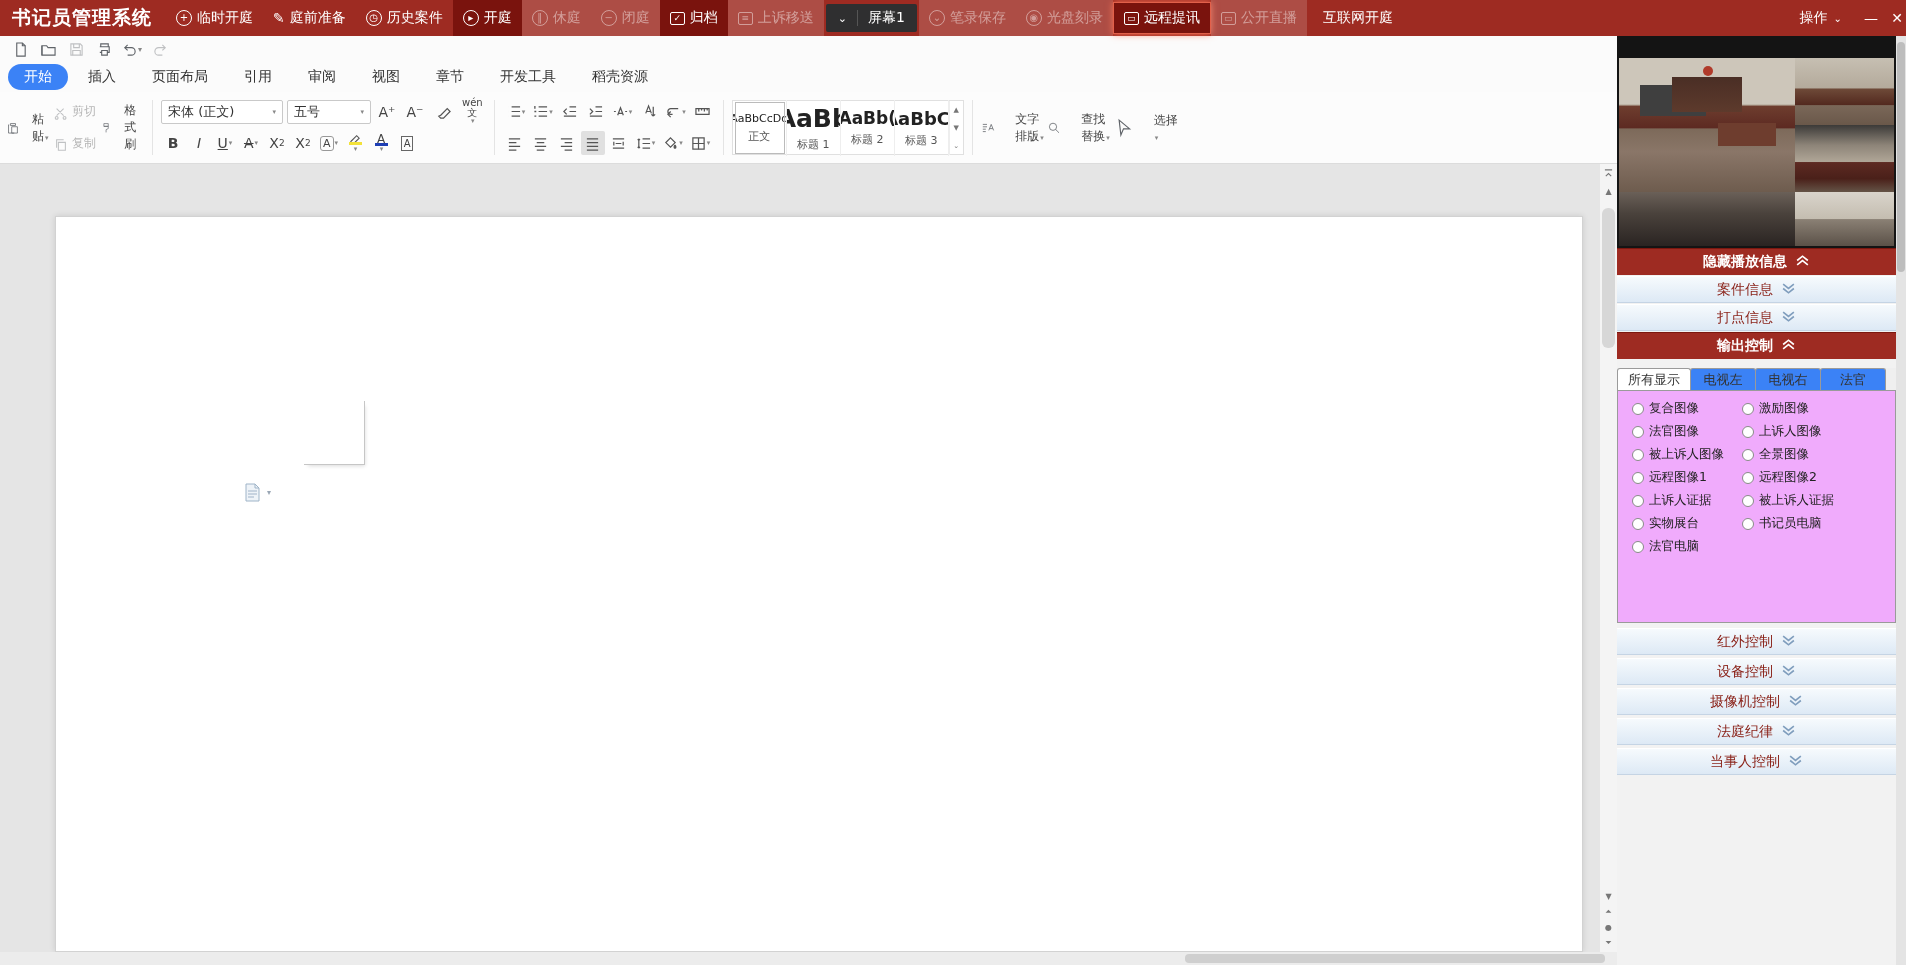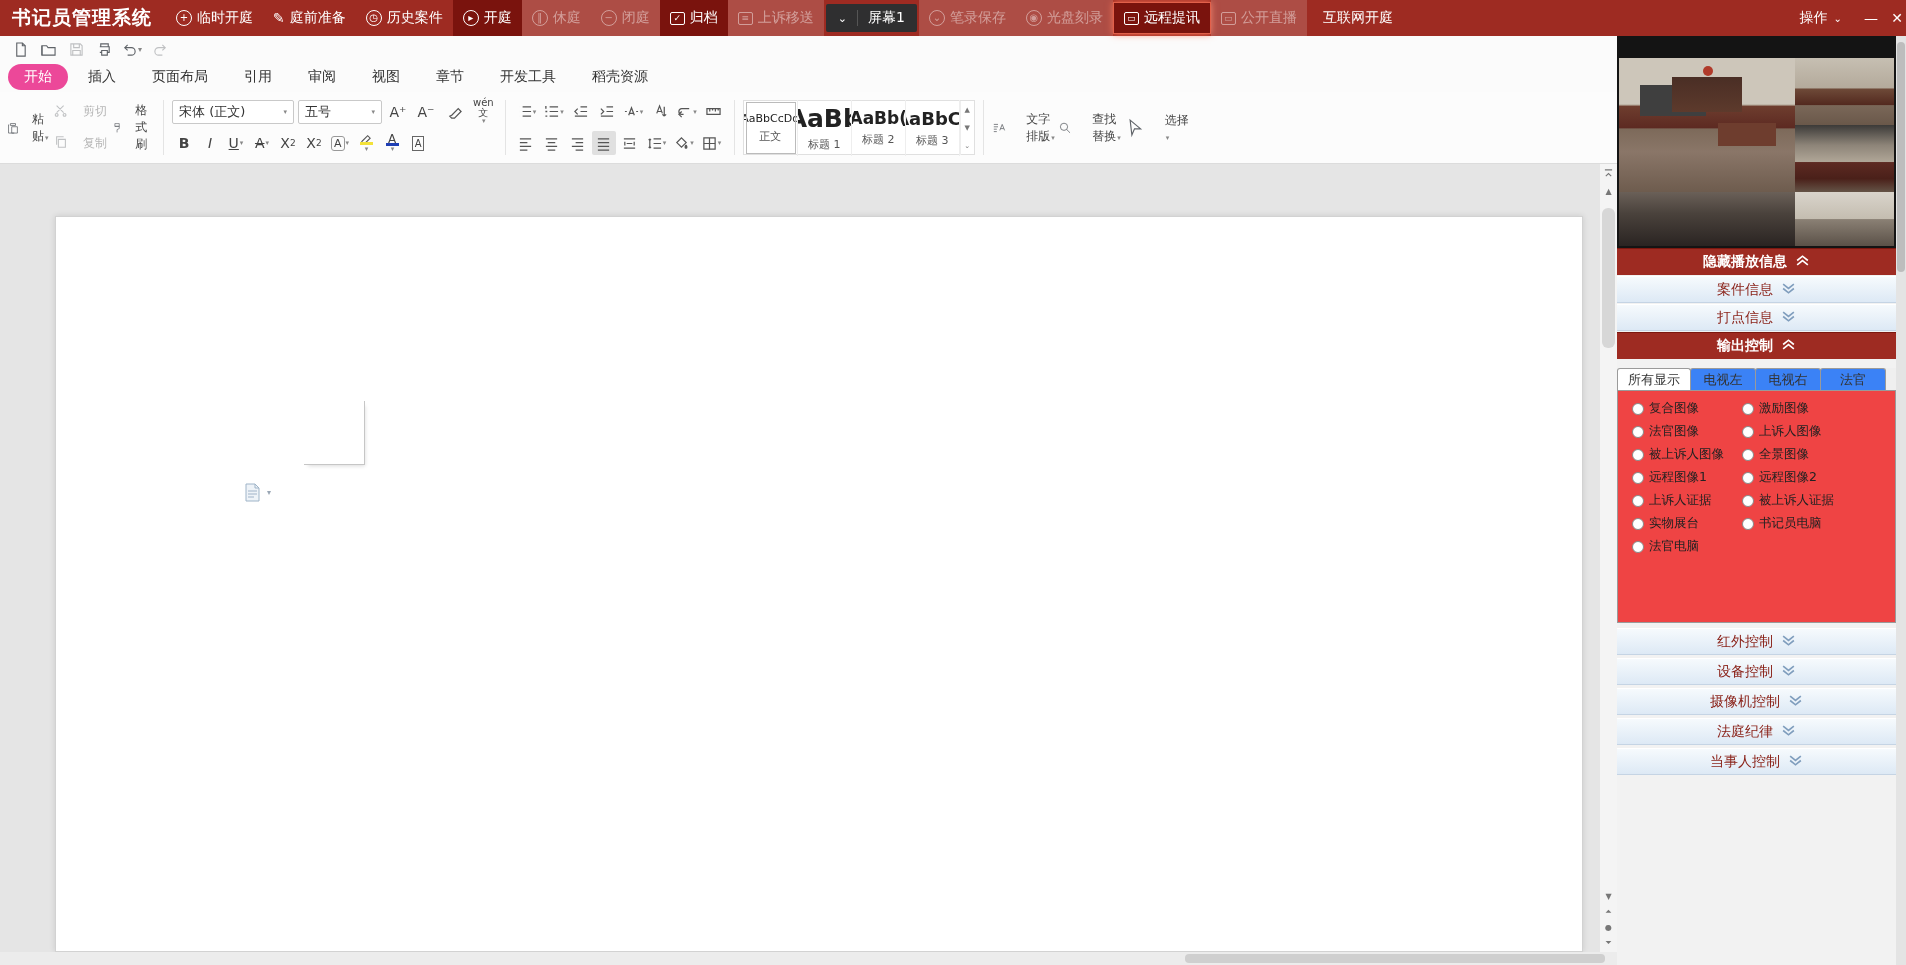--- a/index.html
+++ b/index.html
@@ -31,32 +31,32 @@
     display:flex; align-items:center; gap:4px; padding-left:8px;}
   .qat .btn { width:24px; height:22px; display:flex; align-items:center; justify-content:center; border-radius:3px;}
   .qat .btn.dis { opacity:.38; }
   .qat svg { width:15px; height:15px; stroke:#5f6368; fill:none; stroke-width:1.2;}
   .ddv { font-size:8px; color:#888; margin-left:1px;}
 
   
   .ribtabs { position:absolute; left:0; top:62px; width:1617px; height:30px; background:#fbfbfb;
     display:flex; align-items:center; gap:4px; padding-left:8px;}
   .rtab { padding:4px 16px; font-size:14px; color:#333; border-radius:14px;}
-  .rtab.active { background:#ec4899; color:#fff; }
+  .rtab.active { background:#3b82f6; color:#fff; }
 
   
   .ribbon { position:absolute; left:0; top:92px; width:1617px; height:72px; background:#fcfcfc;
     border-bottom:1px solid #dcdcdc; display:flex; align-items:stretch;}
   .rgroup { display:flex; padding:4px 6px; }
   .rsep { width:1px; background:#e4e4e4; margin:8px 2px; }
   .bigbtn { display:flex; flex-direction:row; align-items:center; justify-content:center; gap:12px;
     width:44px; font-size:12px; color:#444;}
   .bigbtn svg { width:22px; height:22px; stroke:#5f6368; fill:none; stroke-width:1.2;}
   .stack2 { display:flex; flex-direction:column; justify-content:space-around; }
-  .smbtn { display:flex; align-items:flex-start; gap:15px; font-size:12px; color:#444; padding:2px 4px;}
+  .smbtn { display:flex; align-items:flex-end; gap:4px; font-size:12px; color:#444; padding:2px 4px;}
   .smbtn.dis { opacity:.38; }
   .smbtn svg { width:14px; height:14px; stroke:#5f6368; fill:none; stroke-width:1.2;}
   .fontcol { display:flex; flex-direction:column; justify-content:space-around;}
   .comborow { display:flex; gap:4px; }
   .combo { border:1px solid #c9c9c9; border-radius:2px; background:#fff; height:24px;
     display:flex; align-items:center; justify-content:space-between; padding:0 6px; font-size:13px; color:#333;}
   .fmtrow { display:flex; align-items:center; gap:2px; }
   .fbtn { min-width:24px; height:24px; display:flex; align-items:center; justify-content:center;
     font-size:14px; color:#444; padding:0 3px; border-radius:2px;}
   .fbtn.on { background:#e0e0e0; }
@@ -128,21 +128,21 @@
   .secbar.dark { background:#9e2b22; color:#fff; font-weight:bold; border-top:1px solid #7c1810;}
   .secbar.lite { background:linear-gradient(180deg,#f6fafd 0%,#dde9f5 100%); color:#8b241b;
     border-top:1px solid #fff; border-bottom:1px solid #c5d4e4;}
   .chev svg { width:15px; height:13px; }
 
   .outtabs { position:absolute; left:0; top:332px; width:279px; height:23px; display:flex;
     background:#efefef; border-bottom:1px solid #9a9a9a; overflow:hidden;}
   .otab { min-width:66px; padding:0 10px; display:flex; align-items:center; justify-content:center;
     font-size:13px; color:#333; border:1px solid #9a9a9a; border-bottom:none; background:#3b82f6; border-radius:3px 3px 0 0; margin-right:-1px;}
   .otab.active { background:#fff; position:relative; z-index:2; border-bottom:1px solid #fff; height:23px;}
-  .radiowrap { position:absolute; left:0; top:355px; width:279px; height:232px; background:#ef4444;
+  .radiowrap { position:absolute; left:0; top:355px; width:279px; height:232px; background:#f0abfc;
     border-left:1px solid #9a9a9a; border-right:1px solid #9a9a9a; border-bottom:1px solid #9a9a9a;
     padding:9px 0 0 14px;}
   .radiogrid { display:grid; grid-template-columns:110px 1fr; row-gap:6px; }
   .radio { display:flex; align-items:center; gap:5px; font-size:12.5px; color:#222; white-space:nowrap;}
   .rdot { width:12px; height:12px; border:1px solid #8a8a8a; border-radius:50%; background:#fff; flex:none;}
 </style>
 </head>
 <body>
 
 <div class="titlebar">

